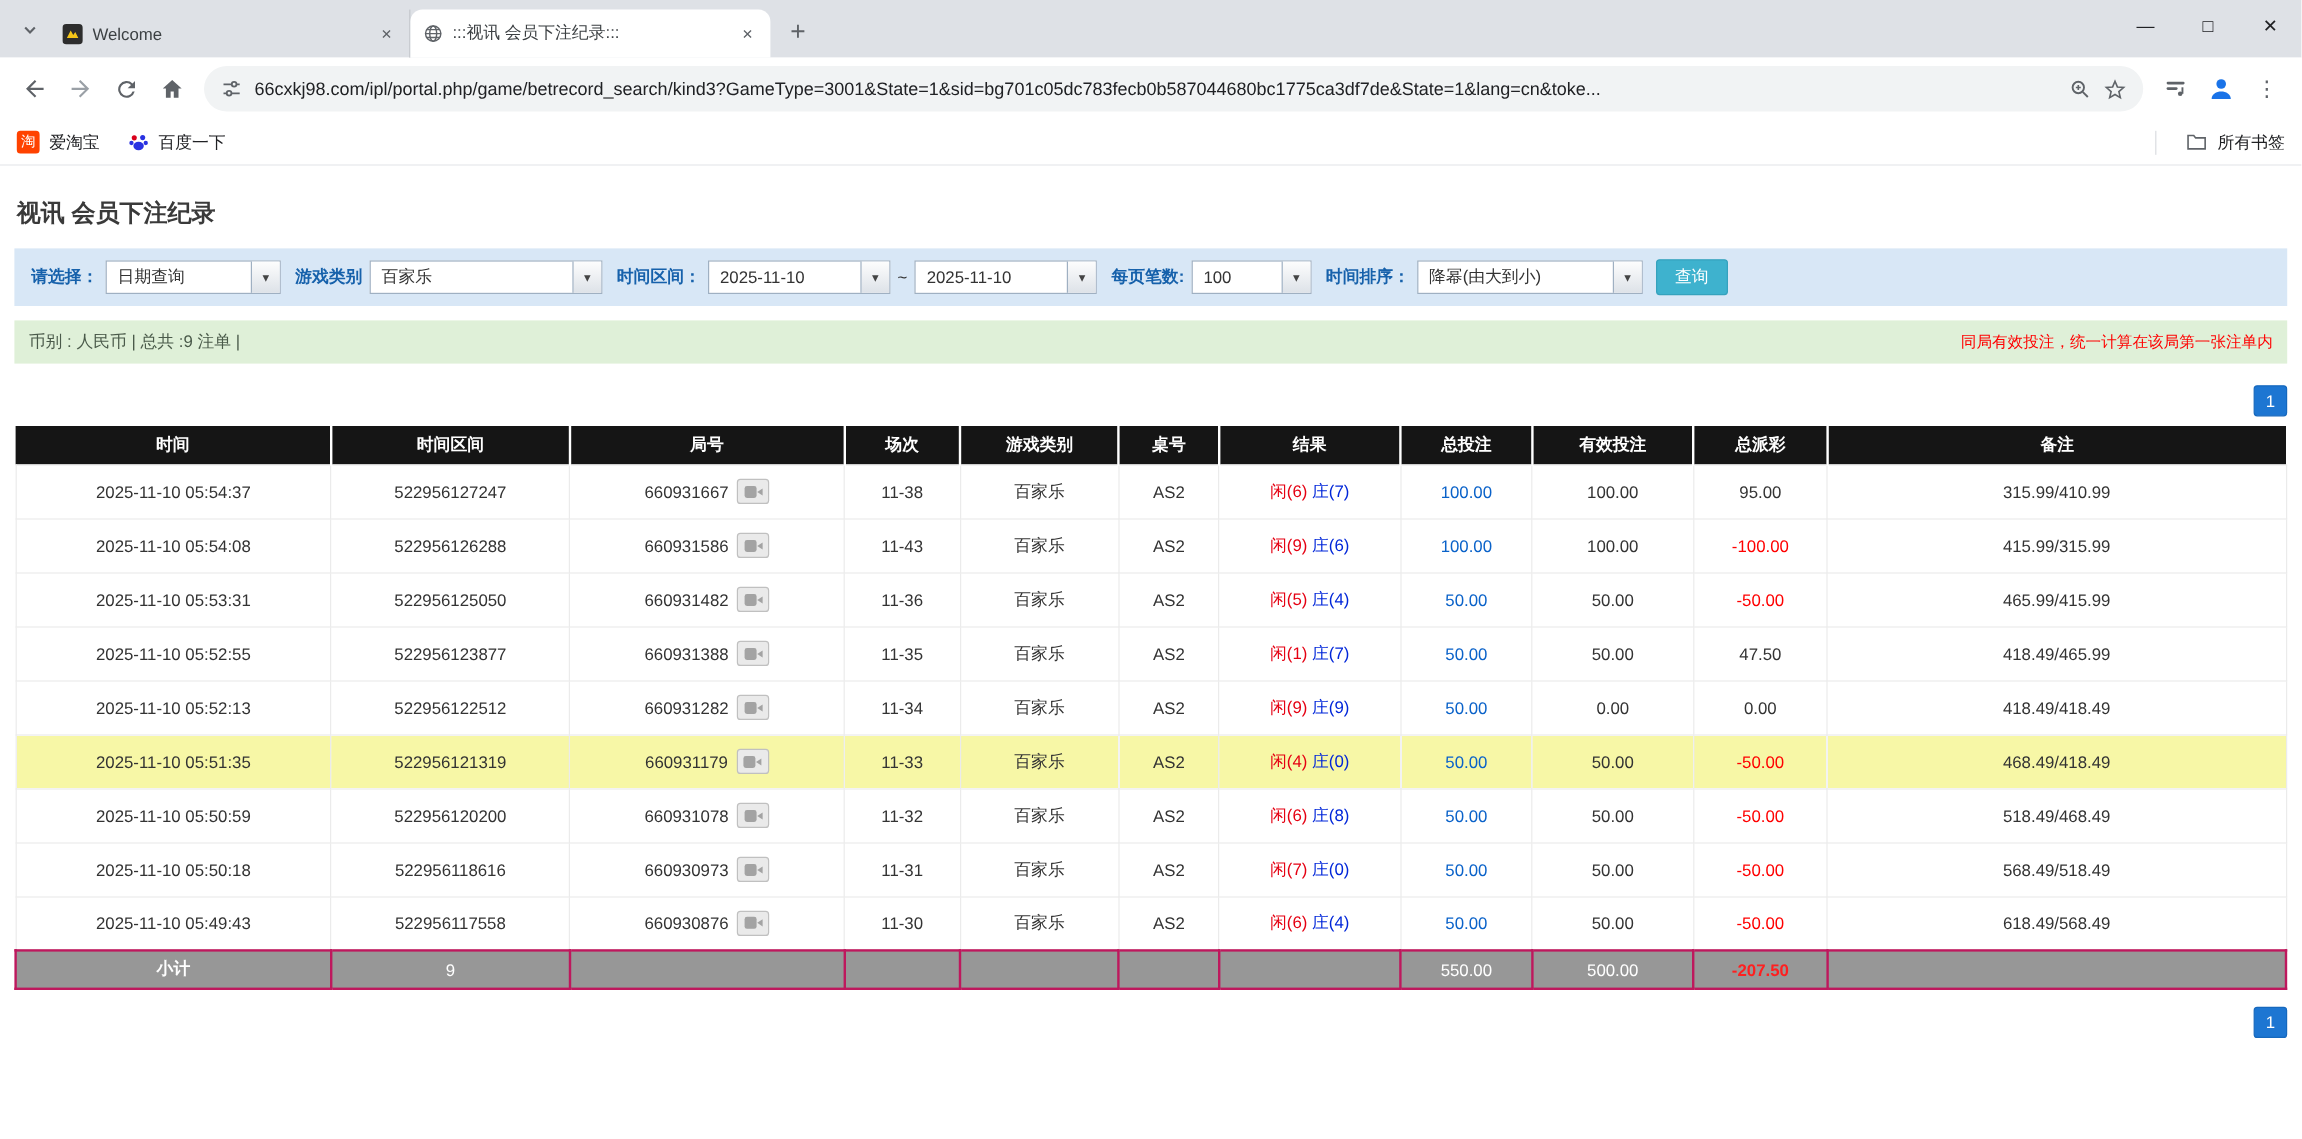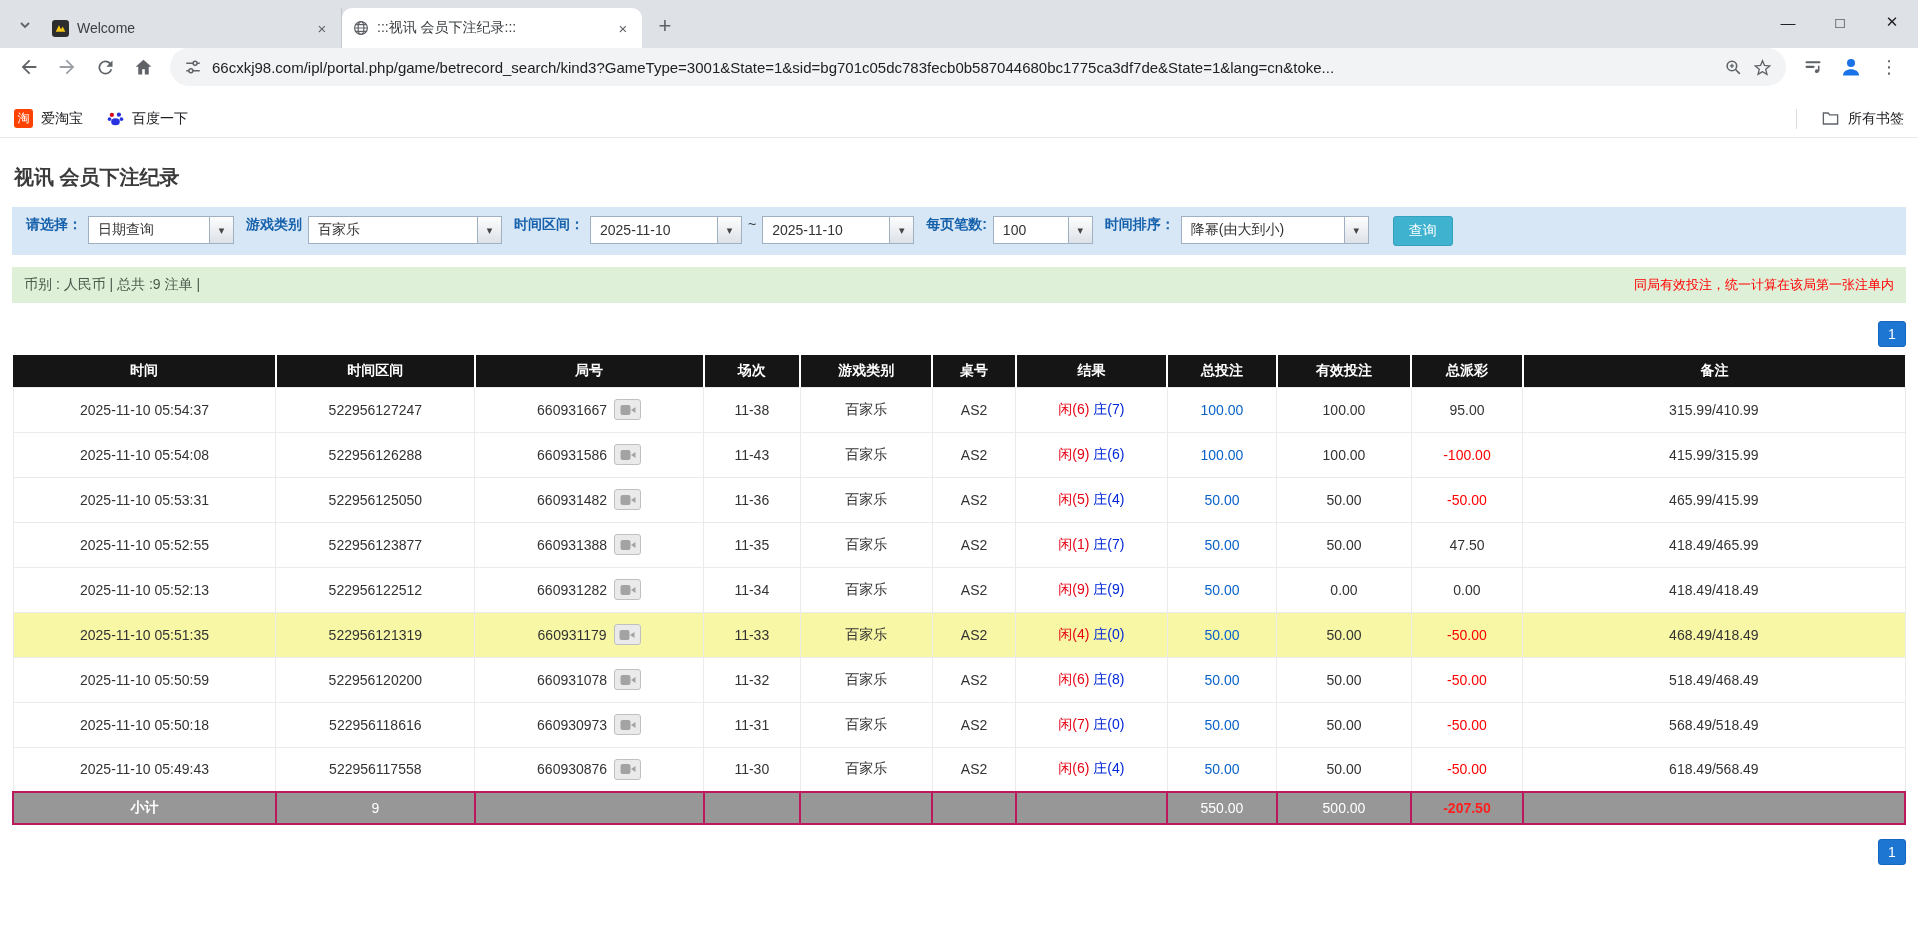--- a/index.html
+++ b/index.html
@@ -15,45 +15,45 @@
   .tab-search{width:30px;height:30px;margin:0 2px 8px 2px;border:none;background:transparent;display:flex;align-items:center;justify-content:center;cursor:pointer}
   .tab{width:300px;height:40px;display:flex;align-items:center;padding:0 10px;gap:8px;font-size:14px;color:#3c4043;cursor:pointer}
   .tab.inactive{border-right:1px solid #c4c7cc}
   .tab.active{background:#fff;border-radius:10px 10px 0 0;border-right:none}
   .tab .tab-title{flex:1;white-space:nowrap;overflow:hidden;text-overflow:ellipsis}
   .tab-close{width:18px;height:18px;border-radius:50%;display:flex;align-items:center;justify-content:center;font-size:15px;color:#5f6368;cursor:pointer;flex:none}
   .favicon{width:17px;height:17px;display:flex;align-items:center;justify-content:center;flex:none}
   .newtab{width:34px;height:34px;margin:0 0 5px 6px;border:none;background:transparent;font-size:22px;color:#5f6368;cursor:pointer;border-radius:50%}
   .win-controls{margin-left:auto;display:flex;align-self:flex-start}
   .win-controls button{width:52px;height:44px;background:transparent;border:none;font-size:15px;color:#202124;cursor:pointer;display:flex;align-items:center;justify-content:center}
-  .toolbar{height:52px;background:#fff;display:flex;padding:0 10px;gap:0}
+  .toolbar{height:52px;background:#fff;display:flex;align-items:center;padding:0 10px;gap:0}
   .nav-btn{width:38px;height:38px;border:none;background:transparent;border-radius:50%;display:flex;align-items:center;justify-content:center;cursor:pointer;flex:none}
   .addressbar{flex:1;height:38px;background:#f1f3f4;border-radius:19px;display:flex;align-items:center;padding:0 14px;gap:10px;margin:0 8px;cursor:text}
   .url{flex:1;font-size:15px;color:#202124;white-space:nowrap;overflow:hidden;text-overflow:ellipsis}
   .addr-icon{display:flex;align-items:center;justify-content:center;cursor:pointer;flex:none}
   .bookmarks{height:38px;background:#fff;display:flex;align-items:center;padding:0 14px;gap:24px;font-size:14px;color:#202124;border-bottom:1px solid #e6e8eb}
   .bookmark{display:flex;align-items:center;gap:8px;cursor:pointer;white-space:nowrap}
   .bm-taobao{width:19px;height:19px;background:#ff4200;color:#fff;border-radius:3px;font-size:12px;display:flex;align-items:center;justify-content:center}
   .bm-spacer{flex:1}
   .bm-divider{width:1px;height:20px;background:#dadce0}
   
   .page{padding:0 12px;background:#fff}
   .page-title{font-size:20px;font-weight:700;color:#3a3a3a;margin:26px 0 16px 2px}
-  .filterbar{background:var(--filter-bg);padding:9px 8px;display:flex;font-size:14px}
+  .filterbar{background:var(--filter-bg);padding:9px 8px;display:flex;align-items:center;font-size:14px}
   .flabel{color:#1661ab;font-weight:bold;margin:0 6px 0 12px;white-space:nowrap}
   .tilde{color:#333;margin:0 6px}
   .combo{display:inline-flex;align-items:stretch;background:#fff;border:1px solid #9fb0c2;height:28px;cursor:pointer}
   .combo-text{display:flex;align-items:center;padding:0 9px;font-size:14px;color:#333;white-space:nowrap}
   .combo-btn{width:24px;border-left:1px solid #9fb0c2;background:linear-gradient(#fdfdfd,#dde2e8);display:flex;align-items:center;justify-content:center;font-size:11px;color:#444}
   .w-query .combo-text{width:120px}
   .w-game .combo-text{width:168px}
   .w-date .combo-text{width:126px}
   .w-size .combo-text{width:74px}
   .w-sort .combo-text{width:162px}
-  .search-btn{background:var(--search-button);color:#fff;border:1px solid #35a2bd;border-radius:3px;padding:5px 15px;font-size:14px;margin-left:24px;cursor:pointer}
+  .search-btn{background:var(--search-button);color:#fff;border:1px solid #35a2bd;border-radius:3px;padding:5px 15px;font-size:14px;margin-left:11px;cursor:pointer}
   .summary{background:var(--summary-bg);margin-top:12px;padding:9px 12px;font-size:14px;color:#4a5a4a;display:flex;justify-content:space-between;align-items:center}
   .summary .note{color:var(--negative-red);font-size:13px}
   .pager{display:flex;justify-content:flex-end;margin:18px 0 8px}
   .pager.bottom{margin:14px 0}
   .pager button{min-width:28px;height:26px;background:var(--pagination);color:#fff;border:1px solid #1668bd;border-radius:3px;font-size:14px;cursor:pointer}
   table{width:100%;border-collapse:collapse;table-layout:fixed;font-size:14px;color:#333}
   th{background:var(--header-bg);color:#fff;font-weight:bold;height:32px;border-left:2px solid #fff;font-size:14px}
   th:first-child{border-left:none}
   tbody td{border:1px solid #ebebeb;height:45px;background:#fff;text-align:center;overflow:hidden;white-space:nowrap}
   tr.hl td{background:var(--highlight-row)}

